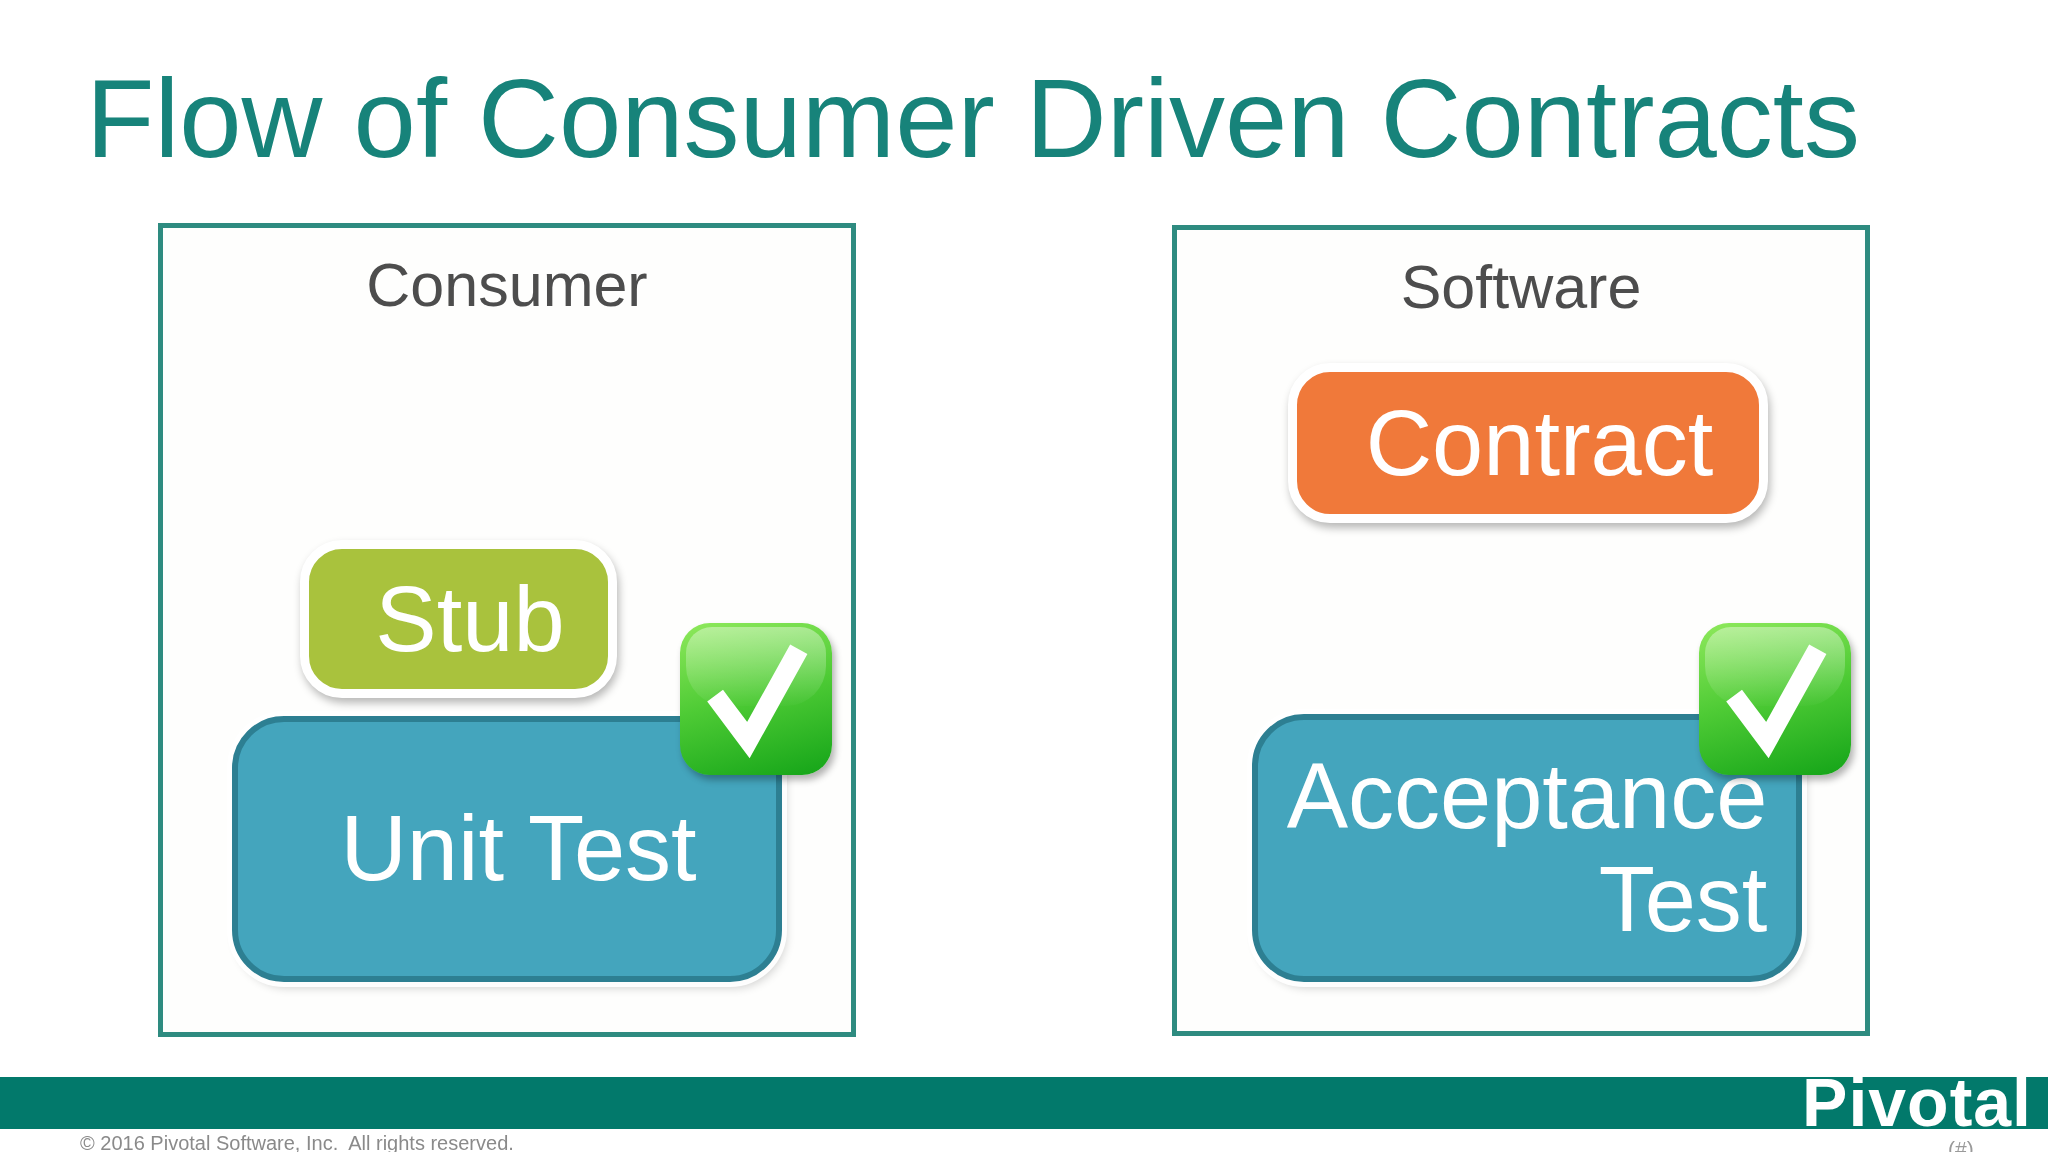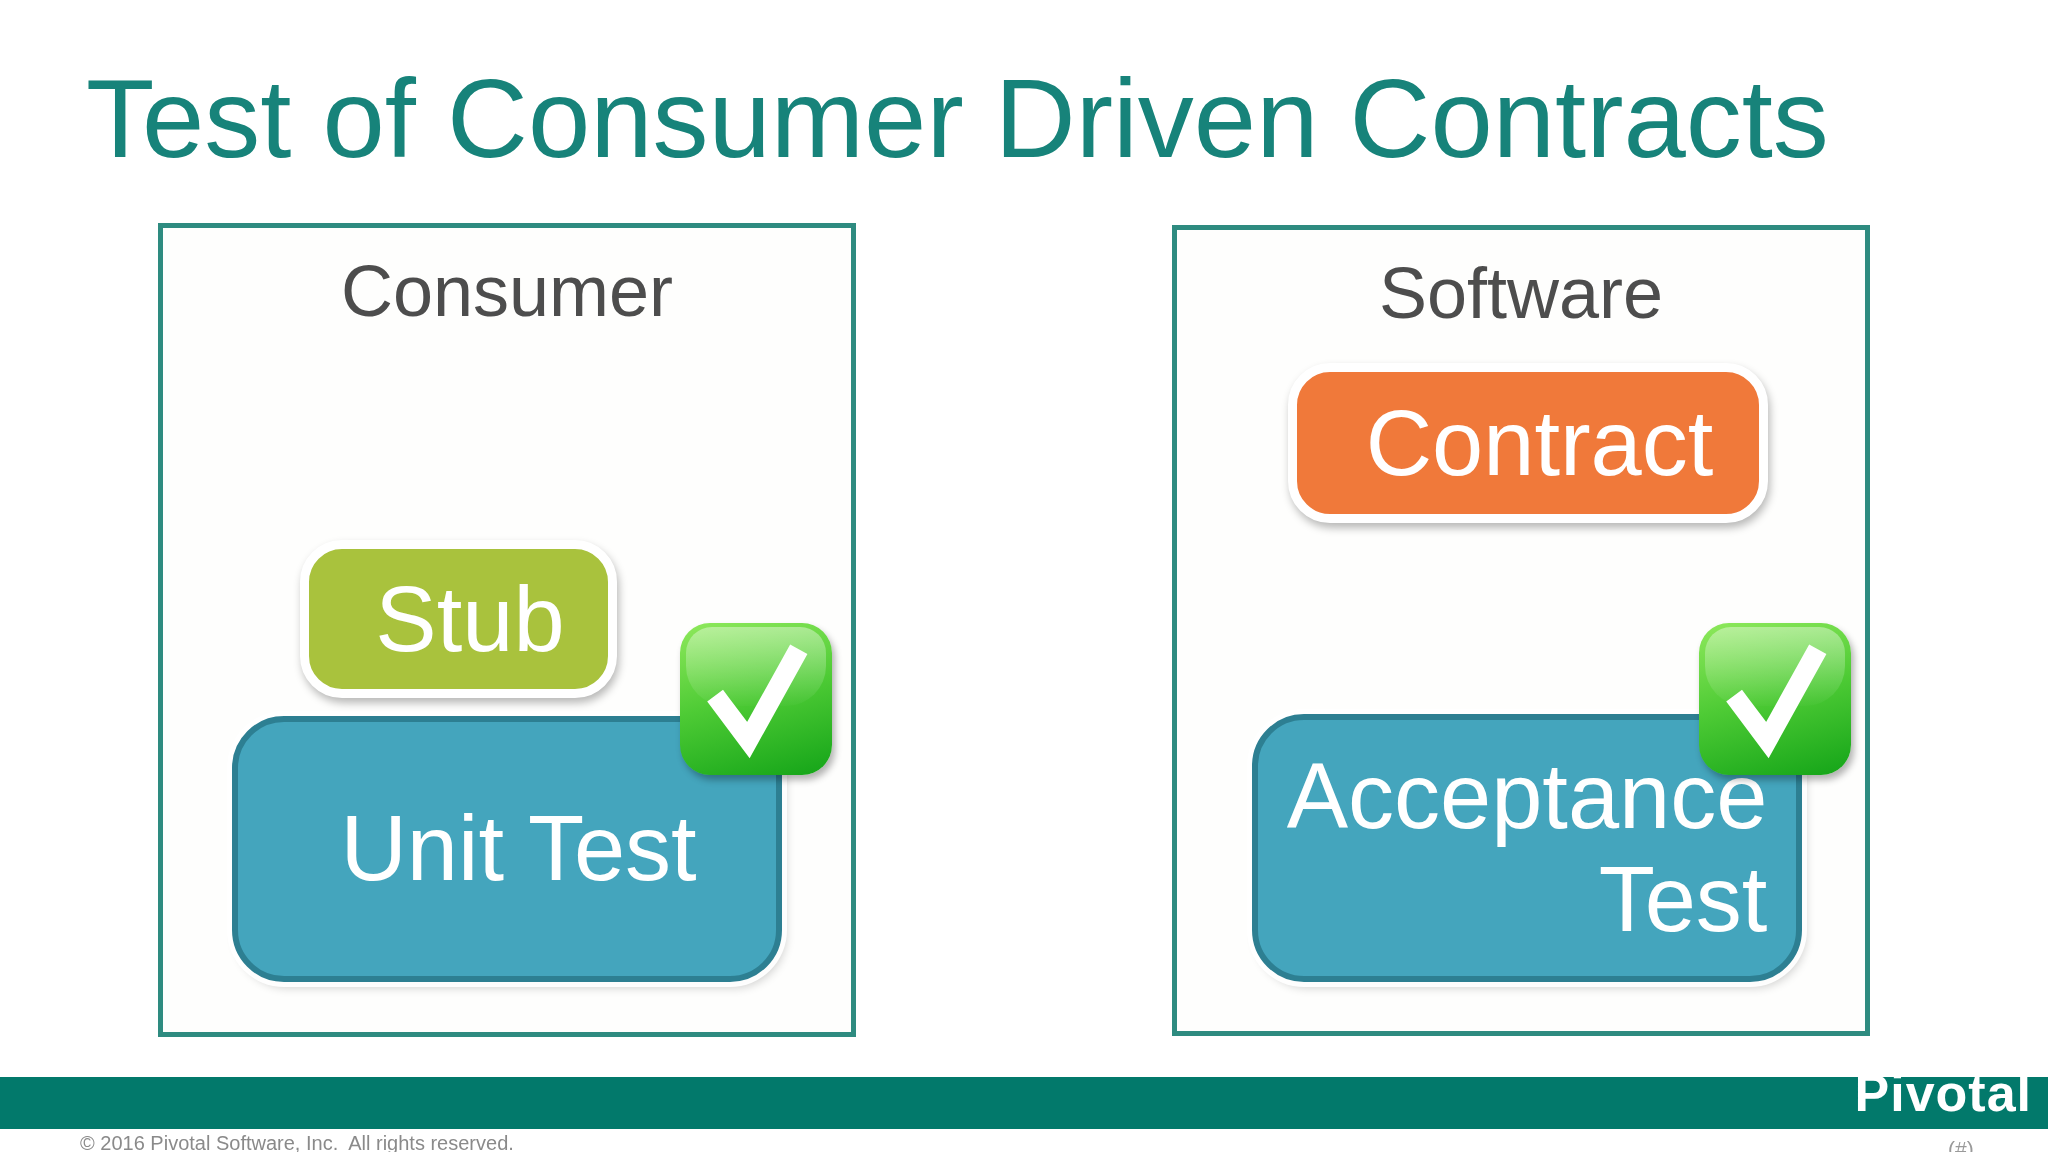--- a/index.html
+++ b/index.html
@@ -32,21 +32,21 @@
   }
   .panel.consumer { left: 158px; }
   .panel.producer { left: 1172px; top: 225px; height: 811px; }
 
   .panel-heading {
     position: absolute;
     top: 22px;
     left: 0;
     width: 100%;
     text-align: center;
-    font-size: 72px;
+    font-size: 61px;
     color: #4d4d4d;
   }
 
   .node {
     position: absolute;
     display: flex;
     align-items: center;
     justify-content: center;
     color: #ffffff;
     text-align: center;
@@ -115,42 +115,42 @@
     position: absolute;
     left: 0; top: 1077px;
     width: 2048px; height: 52px;
     background: #02796b;
   }
   .brand-logo {
     position: absolute;
     right: 16px;
     top: -14px;
     color: #ffffff;
-    font-size: 52px;
+    font-size: 68px;
     font-weight: bold;
     letter-spacing: 1px;
   }
   .copyright {
     position: absolute;
     left: 80px; top: 1132px;
     font-size: 20px;
     color: #8a8a8a;
     white-space: pre;
   }
   .slide-number {
     position: absolute;
     left: 1948px; top: 1137px;
     font-size: 21px;
     color: #9a9a9a;
   }
 </style>
 </head>
 <body>
 
-<div class="slide-title">Test of Consumer Driven Contracts</div>
+<div class="slide-title">Flow of Consumer Driven Contracts</div>
 
 <div class="panel consumer">
   <div class="panel-heading">Consumer</div>
 </div>
 <div class="node test unit-test">
   <span>Unit Test</span>
 </div>
 <div class="node pill stub">
   <span>Stub</span>
 </div>

